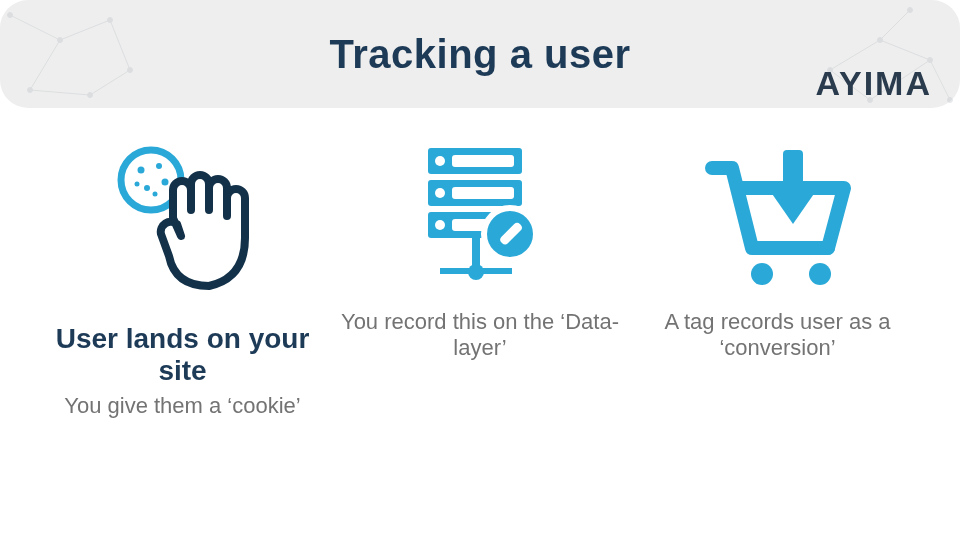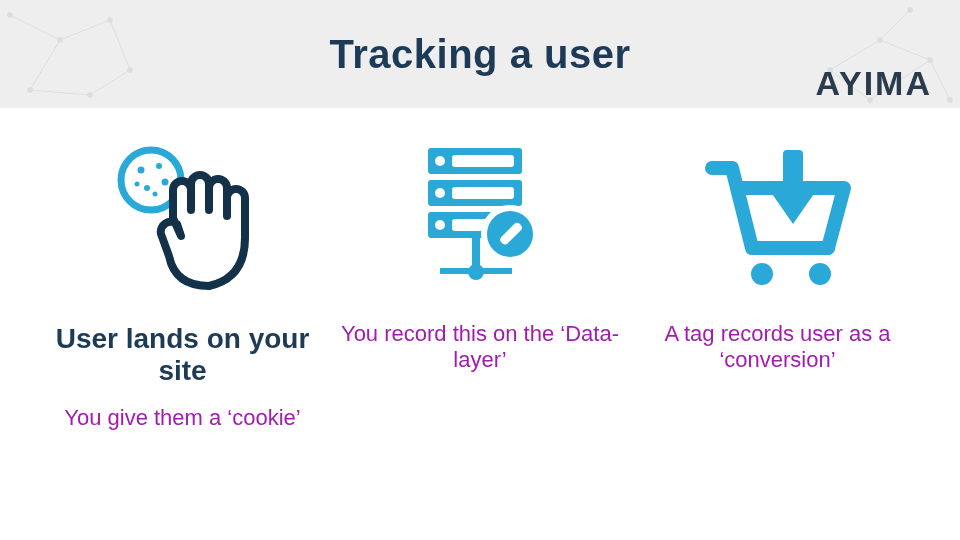--- a/index.html
+++ b/index.html
@@ -11,20 +11,21 @@
     overflow: hidden;
   }
   .header {
     width: 100%;
     height: 108px;
     background: #eeeeee;
     position: relative;
     display: flex;
     align-items: center;
     justify-content: center;
+    border-radius: 28px;
   }
   .header-title {
     font-size: 40px;
     font-weight: 800;
     color: #1d3a57;
     letter-spacing: 0.5px;
   }
   .brand {
     position: absolute;
     right: 28px;
@@ -64,23 +65,23 @@
     font-size: 28px;
     font-weight: 800;
     color: #1d3a57;
     line-height: 1.15;
     margin-top: 20px;
     text-align: center;
   }
   .step-sub {
     font-size: 22px;
     font-weight: 400;
-    color: #a21caf;
+    color: #737373;
     line-height: 1.2;
-    margin-top: 18px;
+    margin-top: 6px;
   }
 </style>
 </head>
 <body>
 
 <div class="header">
 
   <svg class="net-deco net-left" width="150" height="108" viewBox="0 0 150 108">
     <g stroke="#b9c0c6" stroke-width="1" fill="#b9c0c6">
       <line x1="10" y1="15" x2="60" y2="40"></line>

